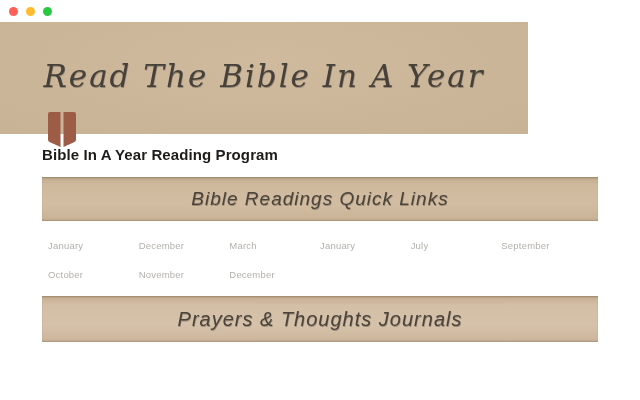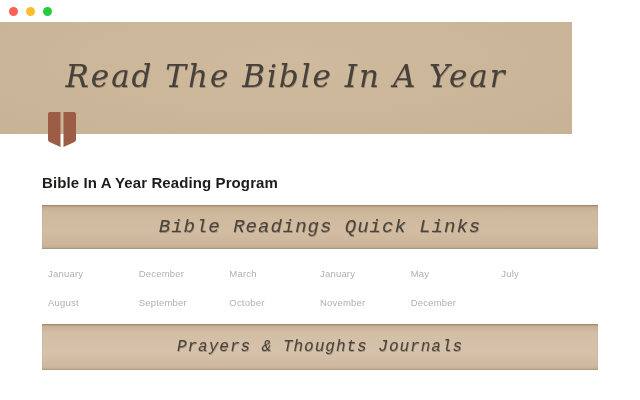--- a/index.html
+++ b/index.html
@@ -9,46 +9,46 @@
   .window { position: absolute; inset: 0; background: #ffffff; }
 
   
   .titlebar { position: absolute; top: 0; left: 0; right: 0; height: 22px; background: #ffffff; display: flex; align-items: center; padding-left: 9px; gap: 8px; }
   .traffic { width: 9px; height: 9px; border-radius: 50%; }
   .traffic.red    { background: #fe5f57; }
   .traffic.yellow { background: #febc2e; }
   .traffic.green  { background: #28c840; }
 
   
-  .cover { position: absolute; top: 22px; left: 0; width: 572px; height: 112px;
+  .cover { position: absolute; top: 22px; left: 0; width: 528px; height: 112px;
            background: radial-gradient(ellipse 120% 160% at 50% 35%, #cfbA9e 0%, #c9b396 55%, #bfa887 100%);
            display: flex; align-items: center; justify-content: center; }
   .cover-title { font-family: "DejaVu Serif", serif; font-style: italic; font-weight: 500;
                  font-size: 31px; letter-spacing: 2px; color: #46413a; padding-bottom: 4px;
                  text-shadow: 0.5px 0.5px 0.5px rgba(60,50,40,0.35); }
 
   
   .page-icon { position: absolute; top: 111px; left: 45px; width: 34px; height: 38px; cursor: pointer; }
 
   
   .content { position: absolute; top: 134px; left: 42px; width: 556px; }
 
-  .page-title { margin-top: 40px; font-size: 15px; font-weight: bold; color: #1d1c1a; letter-spacing: 0.1px; }
+  .page-title { margin-top: 12px; font-size: 15px; font-weight: bold; color: #1d1c1a; letter-spacing: 0.1px; }
 
   .banner { width: 556px; display: flex; align-items: center; justify-content: center;
             box-shadow: inset 0 2px 2px -1px rgba(120,98,70,0.55), inset 0 -2px 2px -1px rgba(120,98,70,0.45); }
   .banner-quick    { margin-top: 14px; height: 44px;
             background: linear-gradient(180deg, #c2ac8d 0%, #cfb99d 18%, #d2bda3 60%, #c9b396 100%); }
   .banner-journals { margin-top: 0; height: 46px;
             background: linear-gradient(180deg, #c5ae92 0%, #d3bea6 20%, #d6c1aa 62%, #ccb79d 100%); }
-  .banner-text { font-family: Liberation Mono, monospace; font-style: italic; font-weight: 500;
+  .banner-text { font-family: Liberation Sans, sans-serif; font-style: italic; font-weight: 500;
                  color: #4a443b; letter-spacing: 1px;
                  text-shadow: 0.5px 0.5px 0.5px rgba(60,50,40,0.35); text-align: right; }
   .banner-quick    .banner-text { font-size: 19px; }
-  .banner-journals .banner-text { font-size: 16px; }
+  .banner-journals .banner-text { font-size: 20px; }
 
   
   .months { width: 556px; display: grid; grid-template-columns: repeat(6, 1fr);
             padding: 10px 6px 0 6px; margin-bottom: 7px; }
   .month-link { height: 29px; display: flex; align-items: center;
                 font-size: 9.5px; color: #b3b0ab; cursor: pointer; letter-spacing: 0.2px; }
 </style>
 </head>
 <body>
 
@@ -75,23 +75,21 @@
 
     <div class="banner banner-quick">
       <span class="banner-text">Bible Readings Quick Links</span>
     </div>
 
     <div class="months">
       <span class="month-link">January</span>
       <span class="month-link">December</span>
       <span class="month-link">March</span>
       <span class="month-link">January</span>
-      <span class="month-link">May</span>
       <span class="month-link">July</span>
-      <span class="month-link">August</span>
       <span class="month-link">September</span>
       <span class="month-link">October</span>
       <span class="month-link">November</span>
       <span class="month-link">December</span>
     </div>
 
     <div class="banner banner-journals">
       <span class="banner-text">Prayers &amp; Thoughts Journals</span>
     </div>
 

